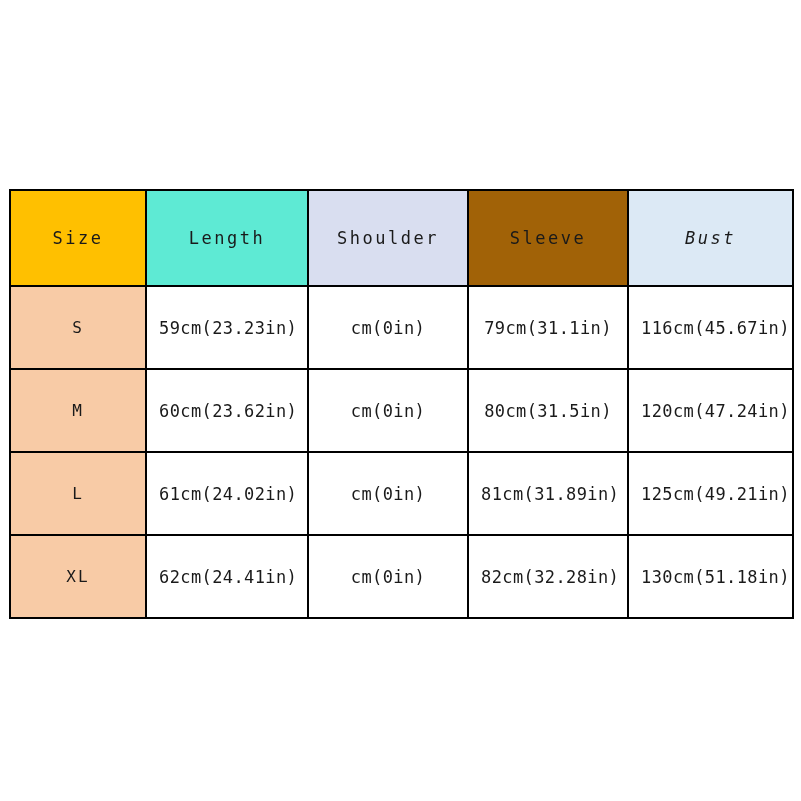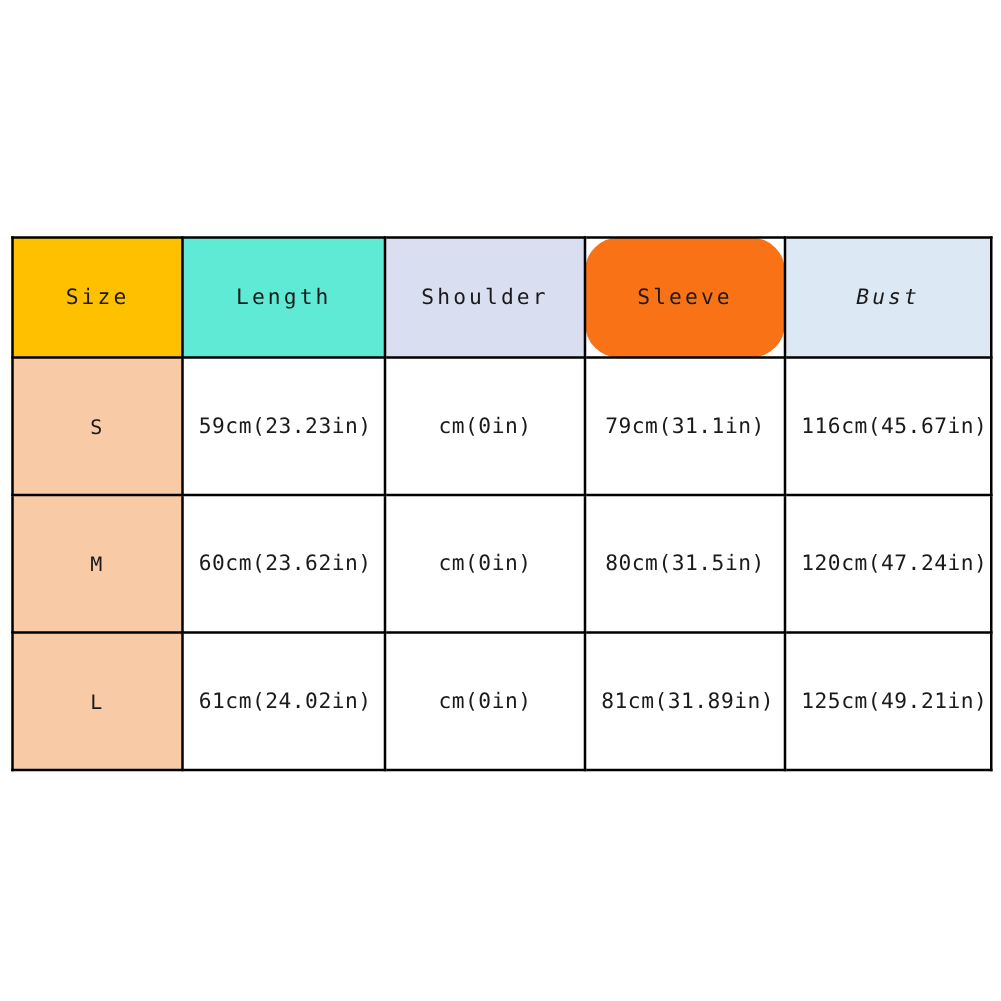--- a/index.html
+++ b/index.html
@@ -51,21 +51,21 @@
   tr.data-row   { height: 83px; }
 
   th.h-cell {
     font-size: 17px;
     letter-spacing: 2.5px;
   }
 
   th.h-size     { background: #FFC000; }
   th.h-length   { background: #5eead4; }
   th.h-shoulder { background: #D9DEF0; margin-top: 44px; }
-  th.h-sleeve   { background: #f97316; border-radius: 27px; }
+  th.h-sleeve   { background: #a16207; }
   th.h-bust     { background: #DCE9F5; font-style: italic; }
 
   td.size-cell {
     background: #F8CBA6;
     font-size: 16px;
     letter-spacing: 2px;
   }
 
   td.val-cell {
     background: #FFFFFF;
@@ -109,15 +109,22 @@
         <td class="val-cell">80cm(31.5in)</td>
         <td class="val-cell">120cm(47.24in)</td>
       </tr>
       <tr class="data-row">
         <td class="size-cell">L</td>
         <td class="val-cell">61cm(24.02in)</td>
         <td class="val-cell">cm(0in)</td>
         <td class="val-cell">81cm(31.89in)</td>
         <td class="val-cell">125cm(49.21in)</td>
       </tr>
+      <tr class="data-row">
+        <td class="size-cell">XL</td>
+        <td class="val-cell">62cm(24.41in)</td>
+        <td class="val-cell">cm(0in)</td>
+        <td class="val-cell">82cm(32.28in)</td>
+        <td class="val-cell">130cm(51.18in)</td>
+      </tr>
     </tbody>
   </table>
 </div>
 
 </body></html>

